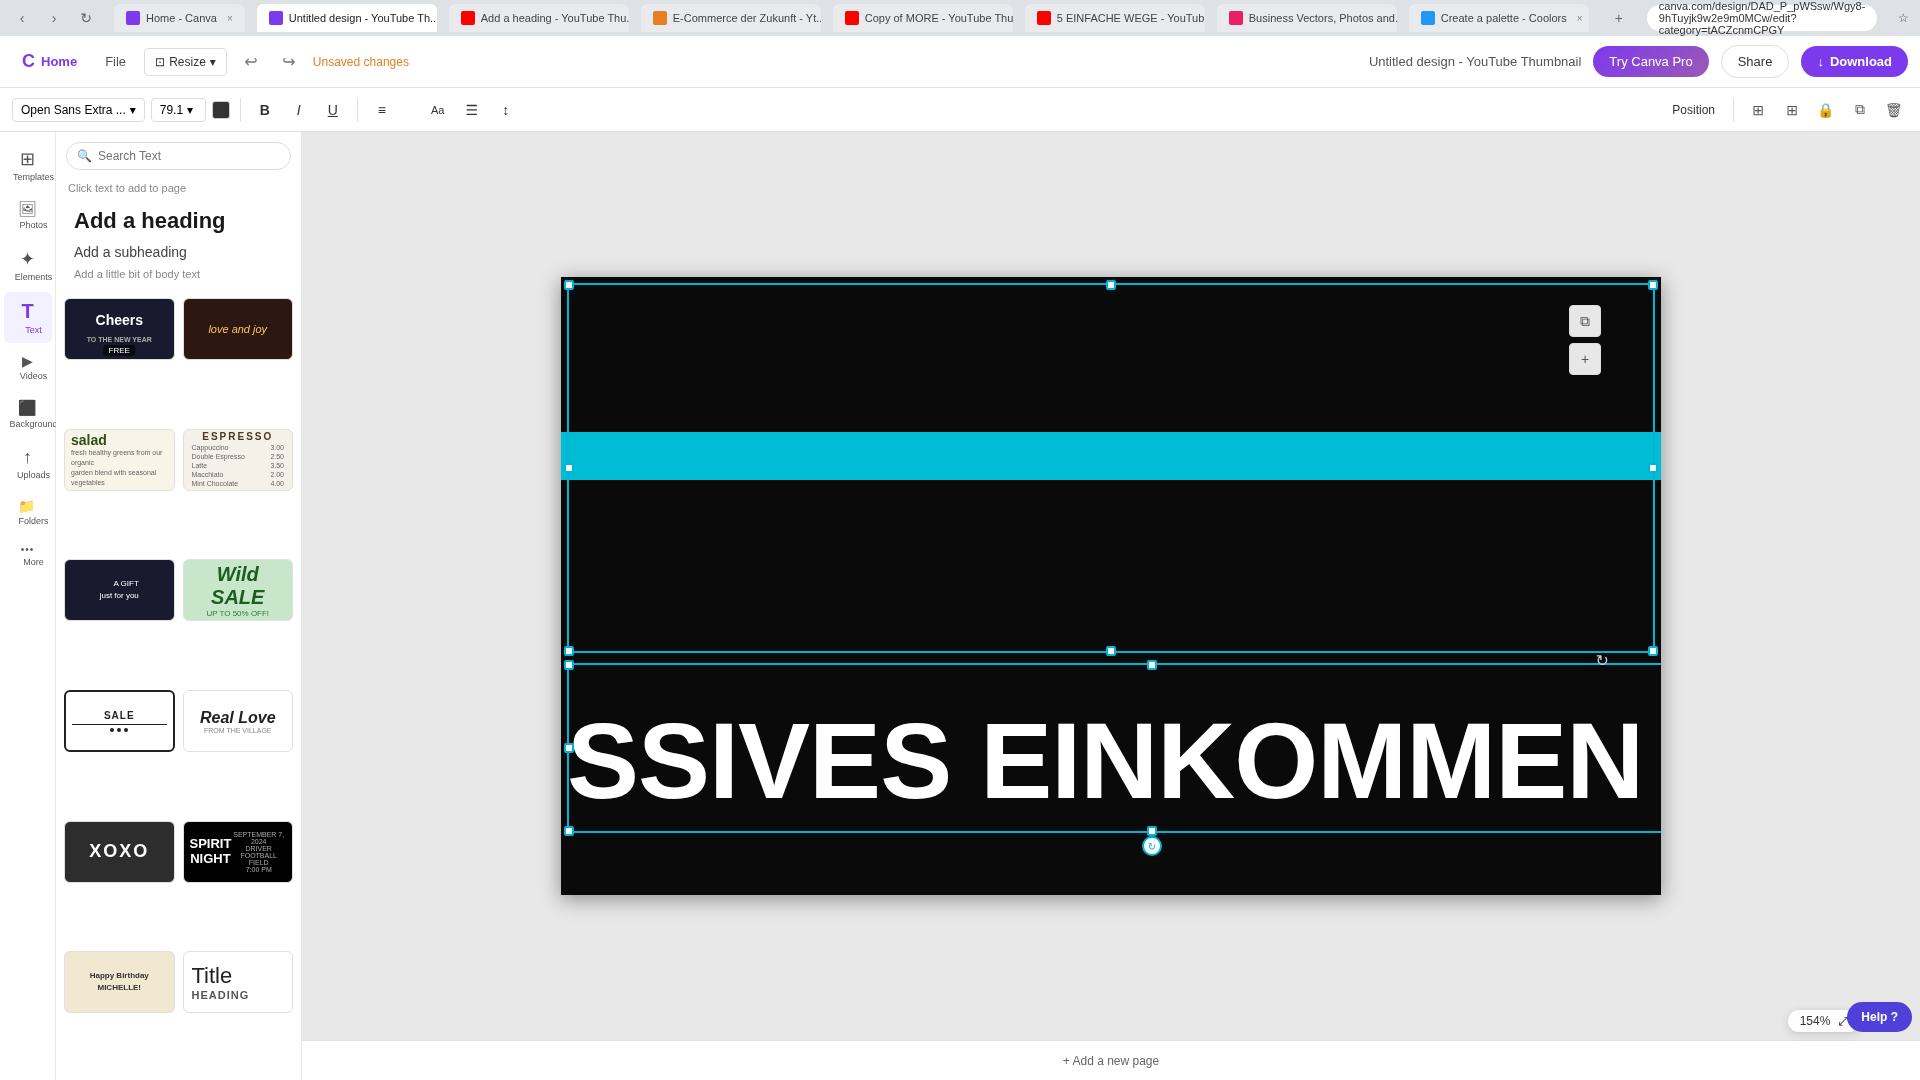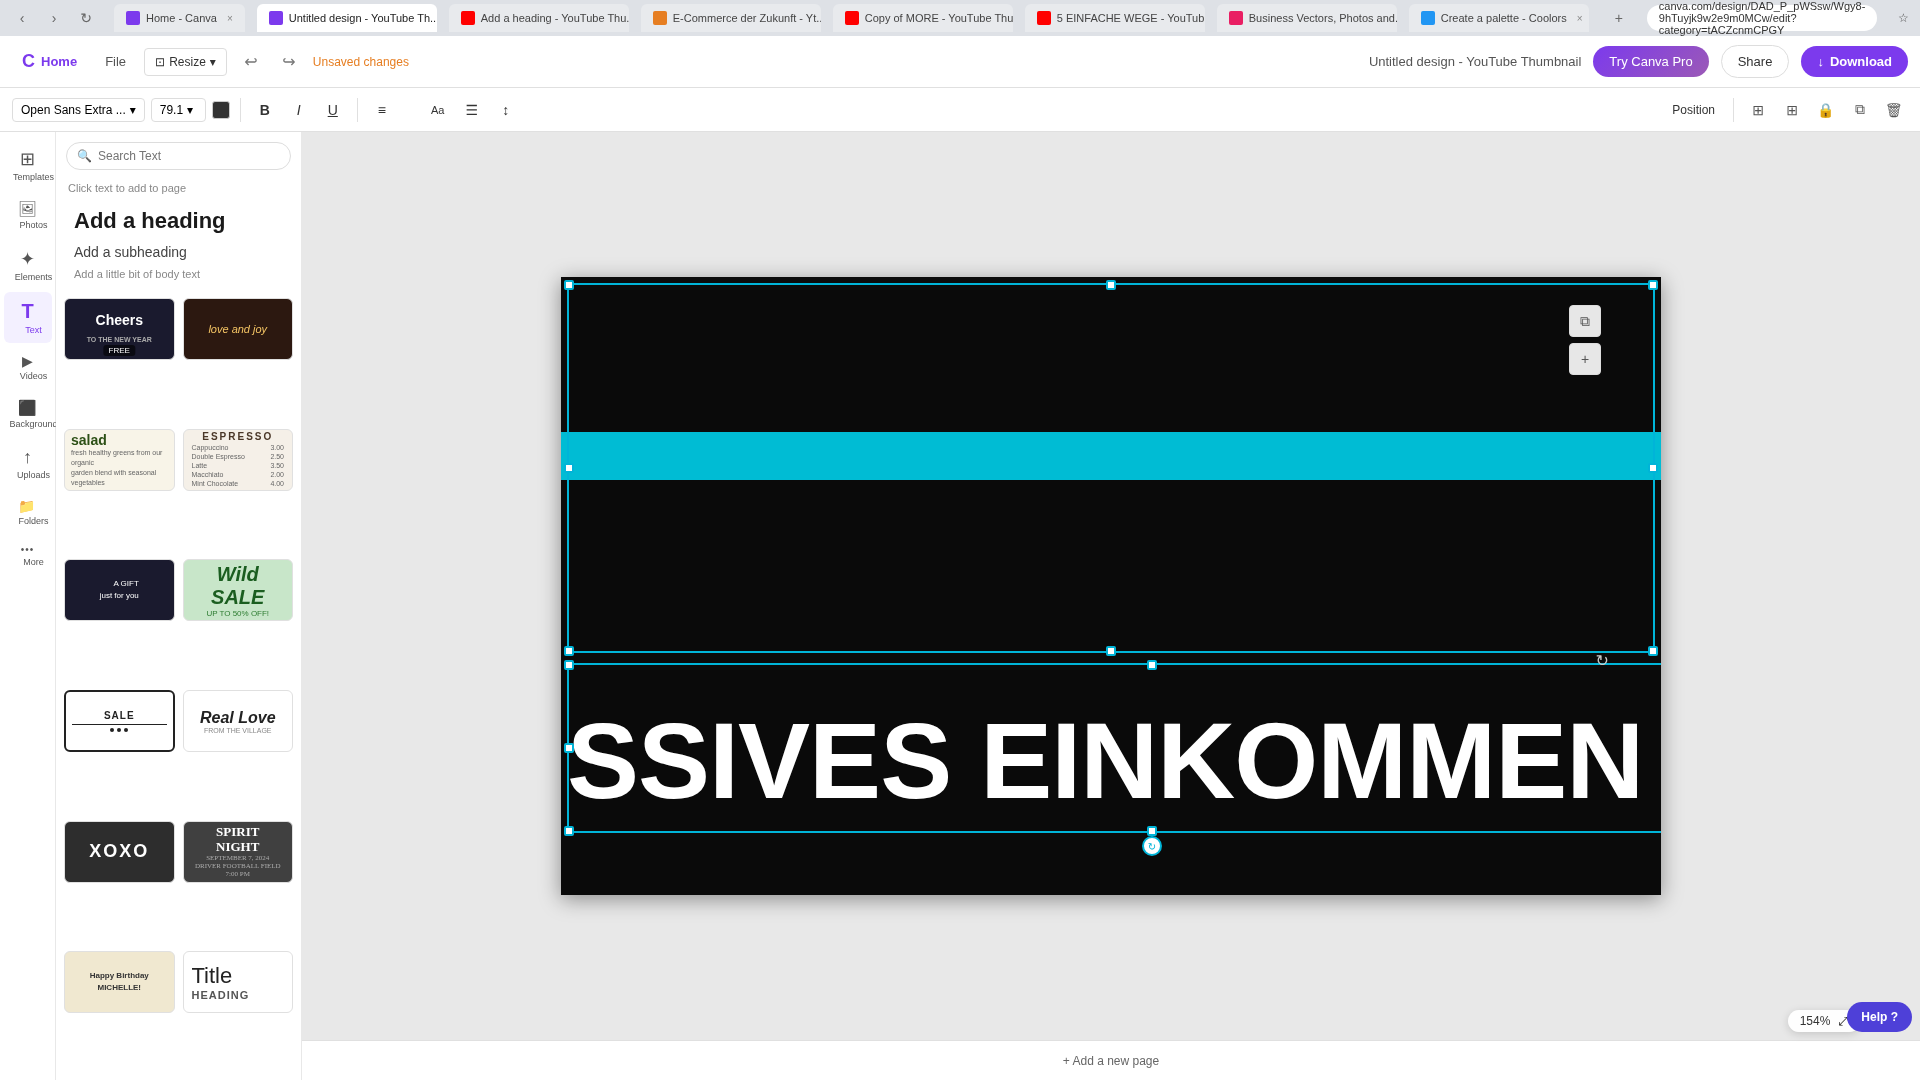--- a/index.html
+++ b/index.html
@@ -400,21 +400,21 @@
     
     .card-reallove { background: #fff; }
     .card-reallove-text { font-size: 16px; font-style: italic; color: #222; font-weight: 600; }
     .card-reallove-sub { font-size: 7px; color: #888; }
 
     
     .card-xoxo { background: #2d2d2d; }
     .card-xoxo-text { color: #fff; font-size: 18px; font-weight: 900; letter-spacing: 2px; }
 
     
-    .card-spirit { background: #404040; flex-direction: column; padding: 6px; font-family: Liberation Serif, serif; }
+    .card-spirit { background: #000000; flex-direction: row; padding: 6px; }
     .card-spirit-text { color: #fff; font-size: 13px; font-weight: 900; text-align: center; line-height: 1.1; }
     .card-spirit-sub { font-size: 7px; color: #aaa; text-align: center; }
 
     
     .card-bday { background: #f8f8f8; }
     .card-bday-text { font-size: 8px; color: #333; text-align: center; line-height: 1.5; font-weight: 700; }
 
     
     .card-title { background: #fff; padding: 8px; flex-direction: column; align-items: flex-start; }
     .card-title-big { font-size: 22px; font-weight: 400; color: #222; }

